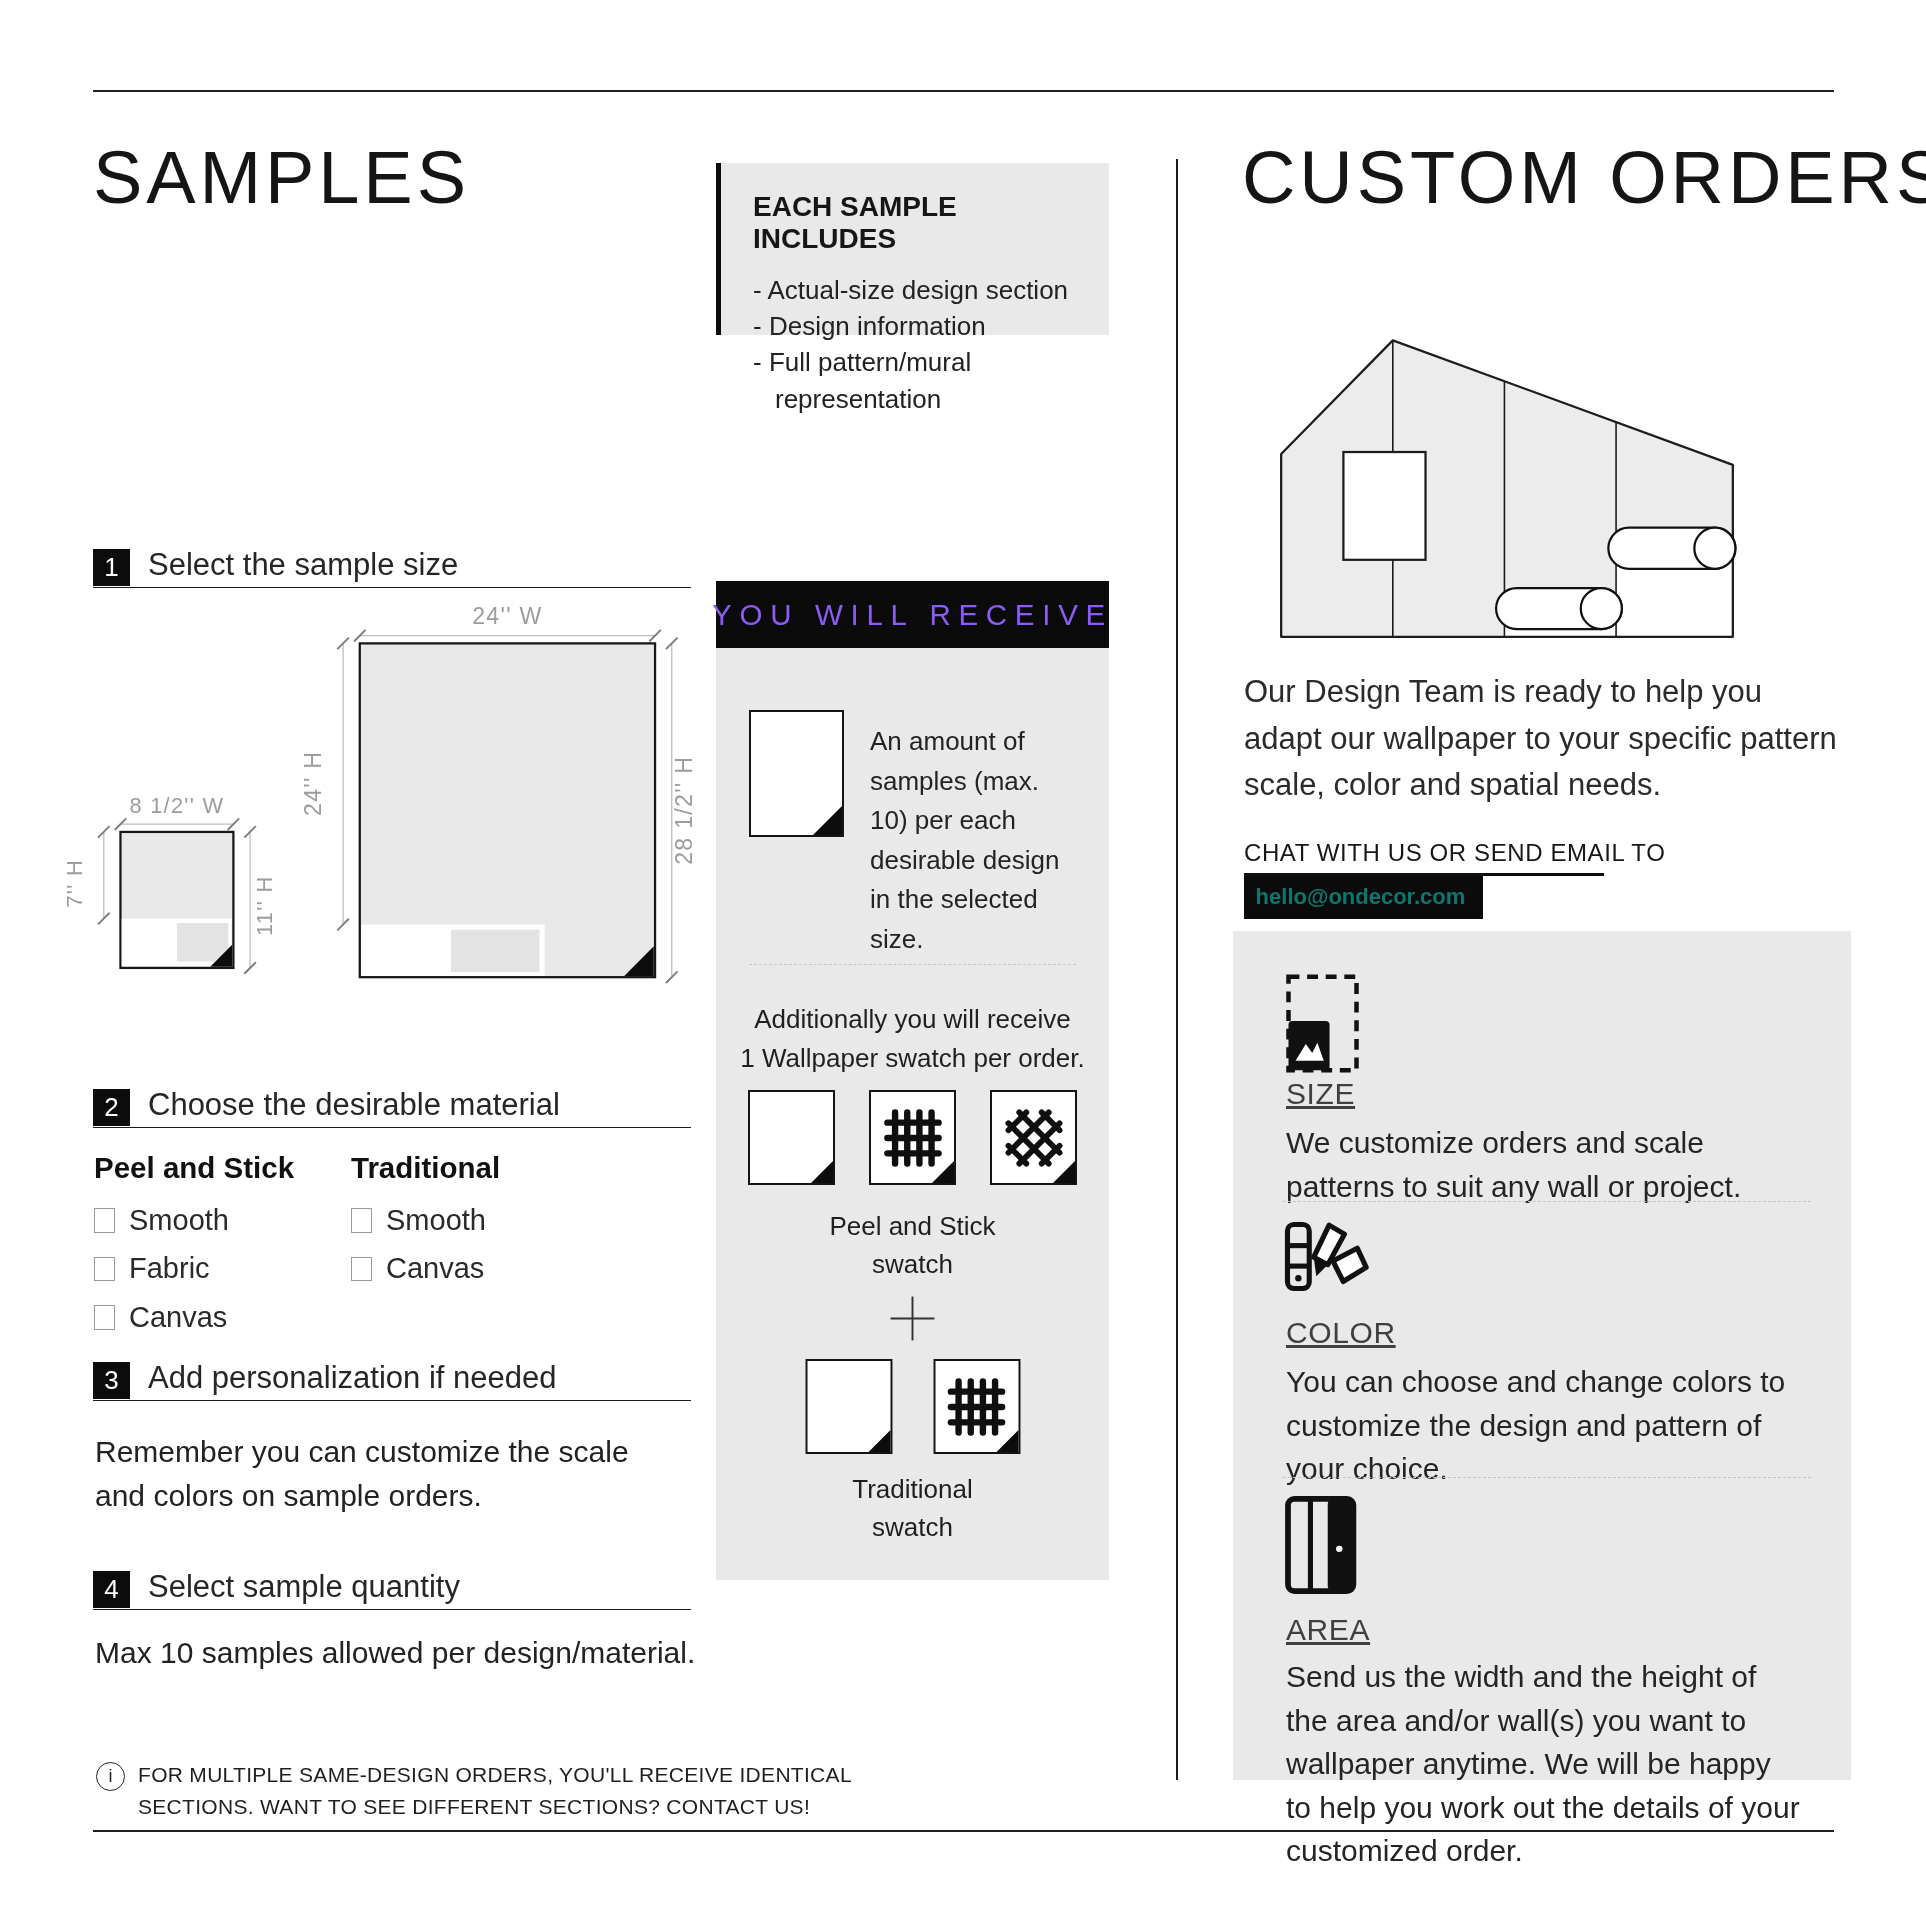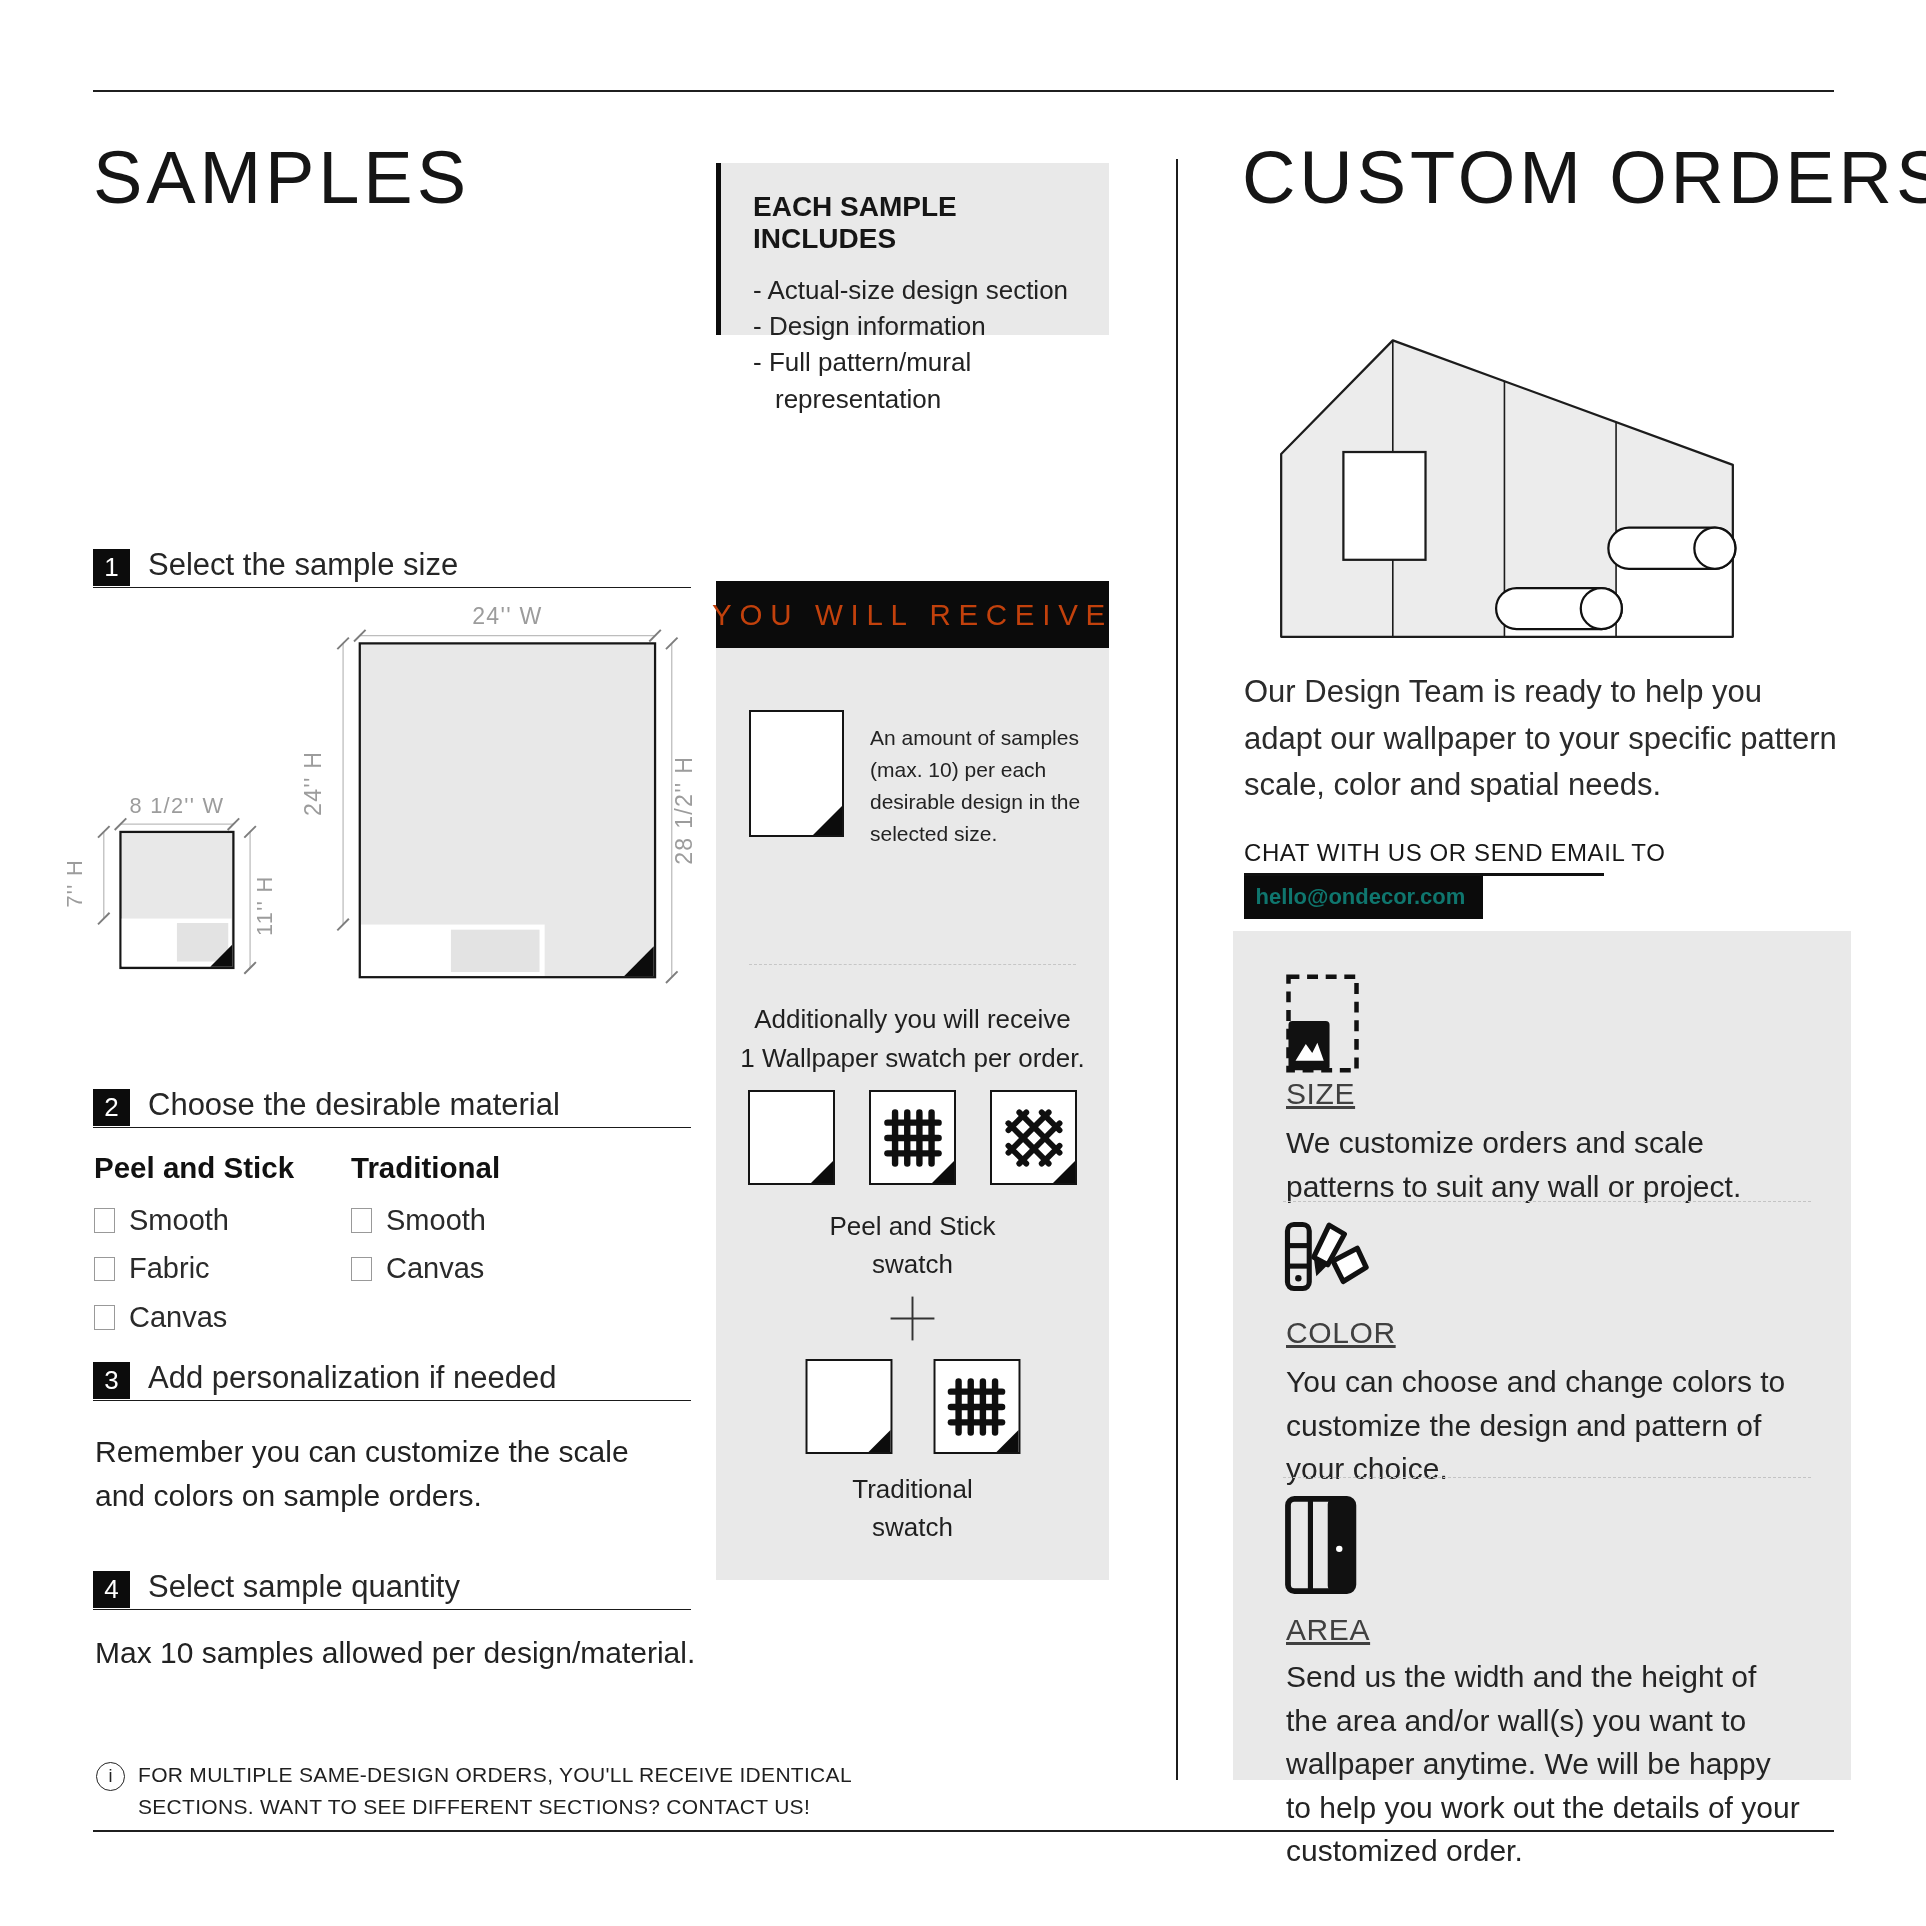--- a/index.html
+++ b/index.html
@@ -41,31 +41,31 @@
     display:flex;align-items:center;justify-content:center;font-size:18px;color:#222;flex:0 0 auto;margin-top:2.6px;}
   #footnote .txt{font-size:21px;line-height:1.5;letter-spacing:0.3px;color:#1f1f1f;}
 
   
   #includes-box{left:716px;top:163px;width:393px;height:172px;background:#e9e9e9;
     border-left:5.8px solid #0c0c0c;box-sizing:border-box;padding:28px 24.4px 0 32px;}
   #includes-box .bt{font-size:28px;font-weight:600;color:#161616;margin-bottom:16.7px;}
   .inc-item{font-size:26px;line-height:1.4;color:#222;padding-left:22px;text-indent:-22px;}
   .inc-item::before{content:"- ";}
 
-  #banner{left:716px;top:581px;width:393px;height:67px;background:#0b0b0b;color:#c2410c;
+  #banner{left:716px;top:581px;width:393px;height:67px;background:#0b0b0b;color:#8b5cf6;
     display:flex;align-items:center;justify-content:center;font-size:29.5px;letter-spacing:7.7px;white-space:nowrap;}
   #receive-panel{left:716px;top:648px;width:393px;height:932px;background:#e9e9e9;}
 
   .sheet{position:relative;background:#fff;border:2.6px solid #141414;box-sizing:border-box;}
   .sheet::after{content:"";position:absolute;right:0;bottom:0;
     border-bottom:22px solid #0c0c0c;border-left:22px solid transparent;}
   .sheet.bigfold::after{border-bottom-width:29.5px;border-left-width:29.5px;}
 
   #sample-sheet{position:absolute;left:33px;top:62px;width:95px;height:127px;}
-  #samples-text{position:absolute;left:154px;top:74px;width:212px;font-size:21px;line-height:1.52;color:#232323;}
+  #samples-text{position:absolute;left:154px;top:74px;width:212px;font-size:26px;line-height:1.52;color:#232323;}
   #divider-mid1{position:absolute;left:33px;right:33px;top:316px;border-top:1.9px dashed #c6c6c6;}
   #additional{position:absolute;left:0;top:352px;width:100%;text-align:center;font-size:26px;line-height:1.5;color:#1f1f1f;}
   #swatch-row1{position:absolute;left:32px;top:442px;width:329px;display:flex;justify-content:space-between;}
   .swatch{width:87px;height:95px;display:flex;align-items:center;justify-content:center;}
   .lbl-center{position:absolute;left:0;width:100%;text-align:center;font-size:26px;line-height:1.45;color:#1f1f1f;}
   #peel-label{top:560px;}
   #plus-wrap{position:absolute;left:0;width:100%;top:646px;text-align:center;}
   #swatch-row2{position:absolute;left:50%;transform:translateX(-50%);top:711px;display:flex;gap:41px;}
   #trad-label{top:823px;}
 

